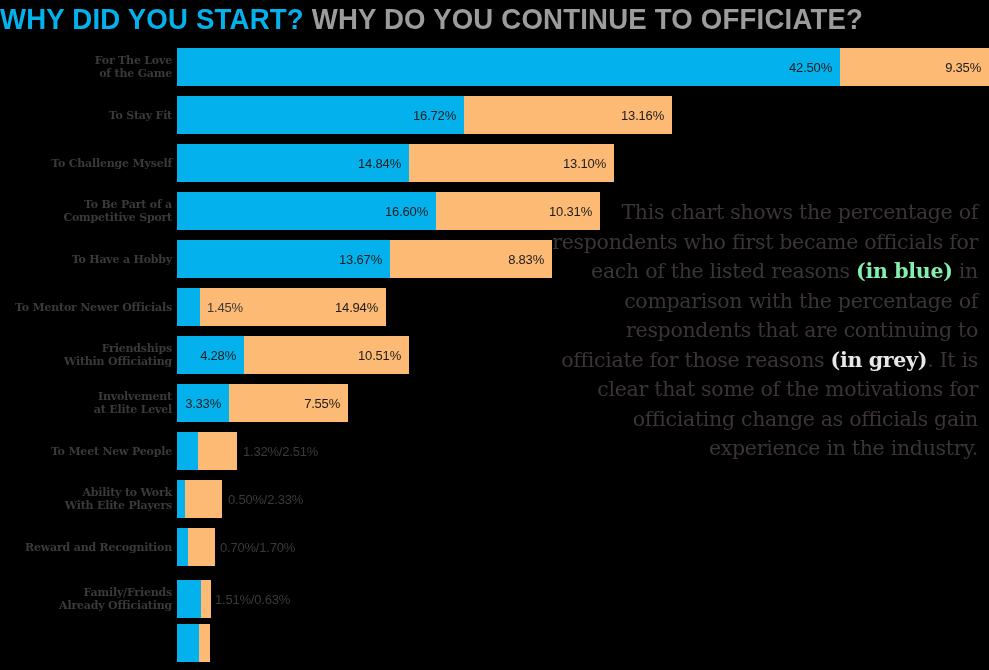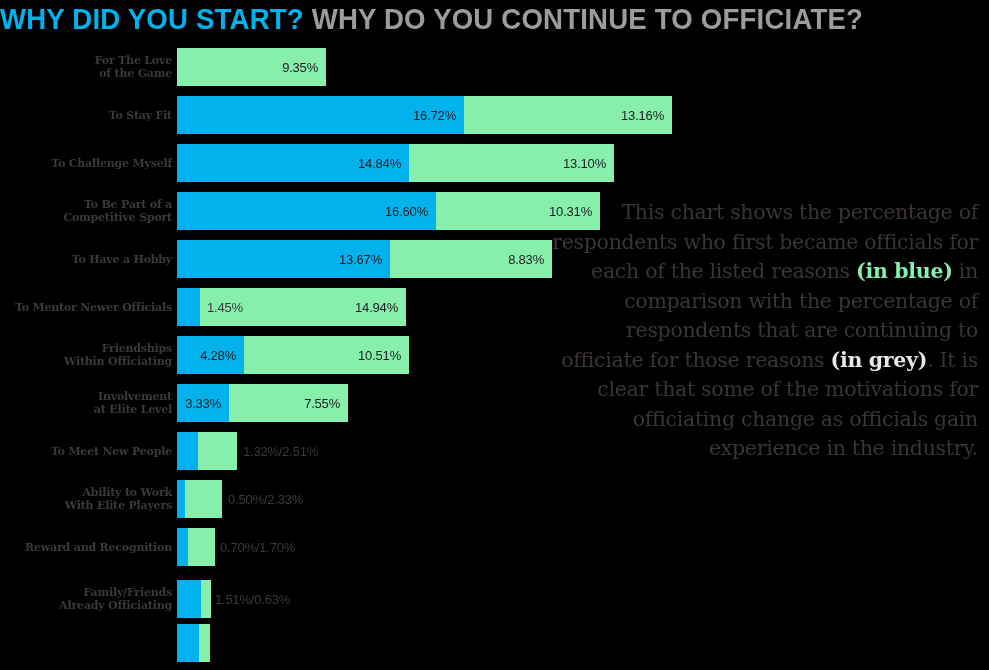--- a/index.html
+++ b/index.html
@@ -57,21 +57,21 @@
   }
   .bars {
     position:absolute;
     left:177px; top:0;
     height:38px;
     display:flex;
     align-items:stretch;
   }
   .seg { position:relative; height:38px; }
   .seg-blue { background:#03B2EC; }
-  .seg-grey { background:#86efac; }
+  .seg-grey { background:#fdba74; }
   .seg-val {
     position:absolute;
     right:8px; top:50%;
     transform:translateY(-50%);
     font-family:"Liberation Sans", sans-serif;
     font-size:13px;
     color:#1C1C1C;
     white-space:nowrap;
     letter-spacing:-0.2px;
   }
@@ -110,20 +110,23 @@
     <span class="t-blue">WHY DID YOU START? </span><span class="t-grey">WHY DO YOU CONTINUE TO OFFICIATE?</span>
   </div>
 
   <div class="chart" id="chart">
       <div class="row" style="top: 0px;">
         <div class="row-label">
           <div>For The Love</div>
           <div>of the Game</div>
         </div>
         <div class="bars">
+          <div class="seg seg-blue" style="width: 663px;">
+            <span class="seg-val">42.50%</span>
+          </div>
           <div class="seg seg-grey" style="width: 149px;">
             <span class="seg-val">9.35%</span>
           </div>
         </div>
       </div>
       <div class="row" style="top: 48px;">
         <div class="row-label">
           <div>To Stay Fit</div>
         </div>
         <div class="bars">
@@ -174,21 +177,21 @@
             <span class="seg-val">8.83%</span>
           </div>
         </div>
       </div>
       <div class="row" style="top: 240px;">
         <div class="row-label">
           <div>To Mentor Newer Officials</div>
         </div>
         <div class="bars">
           <div class="seg seg-blue" style="width: 23px;"></div>
-          <div class="seg seg-grey" style="width: 206px; text-align: right;">
+          <div class="seg seg-grey" style="width: 186px; text-align: right;">
             <span class="seg-val">14.94%</span>
           </div>
         </div>
         <span class="outside-val" style="left: 207px;">1.45%</span>
       </div>
       <div class="row" style="top: 288px;">
         <div class="row-label">
           <div>Friendships</div>
           <div>Within Officiating</div>
         </div>

